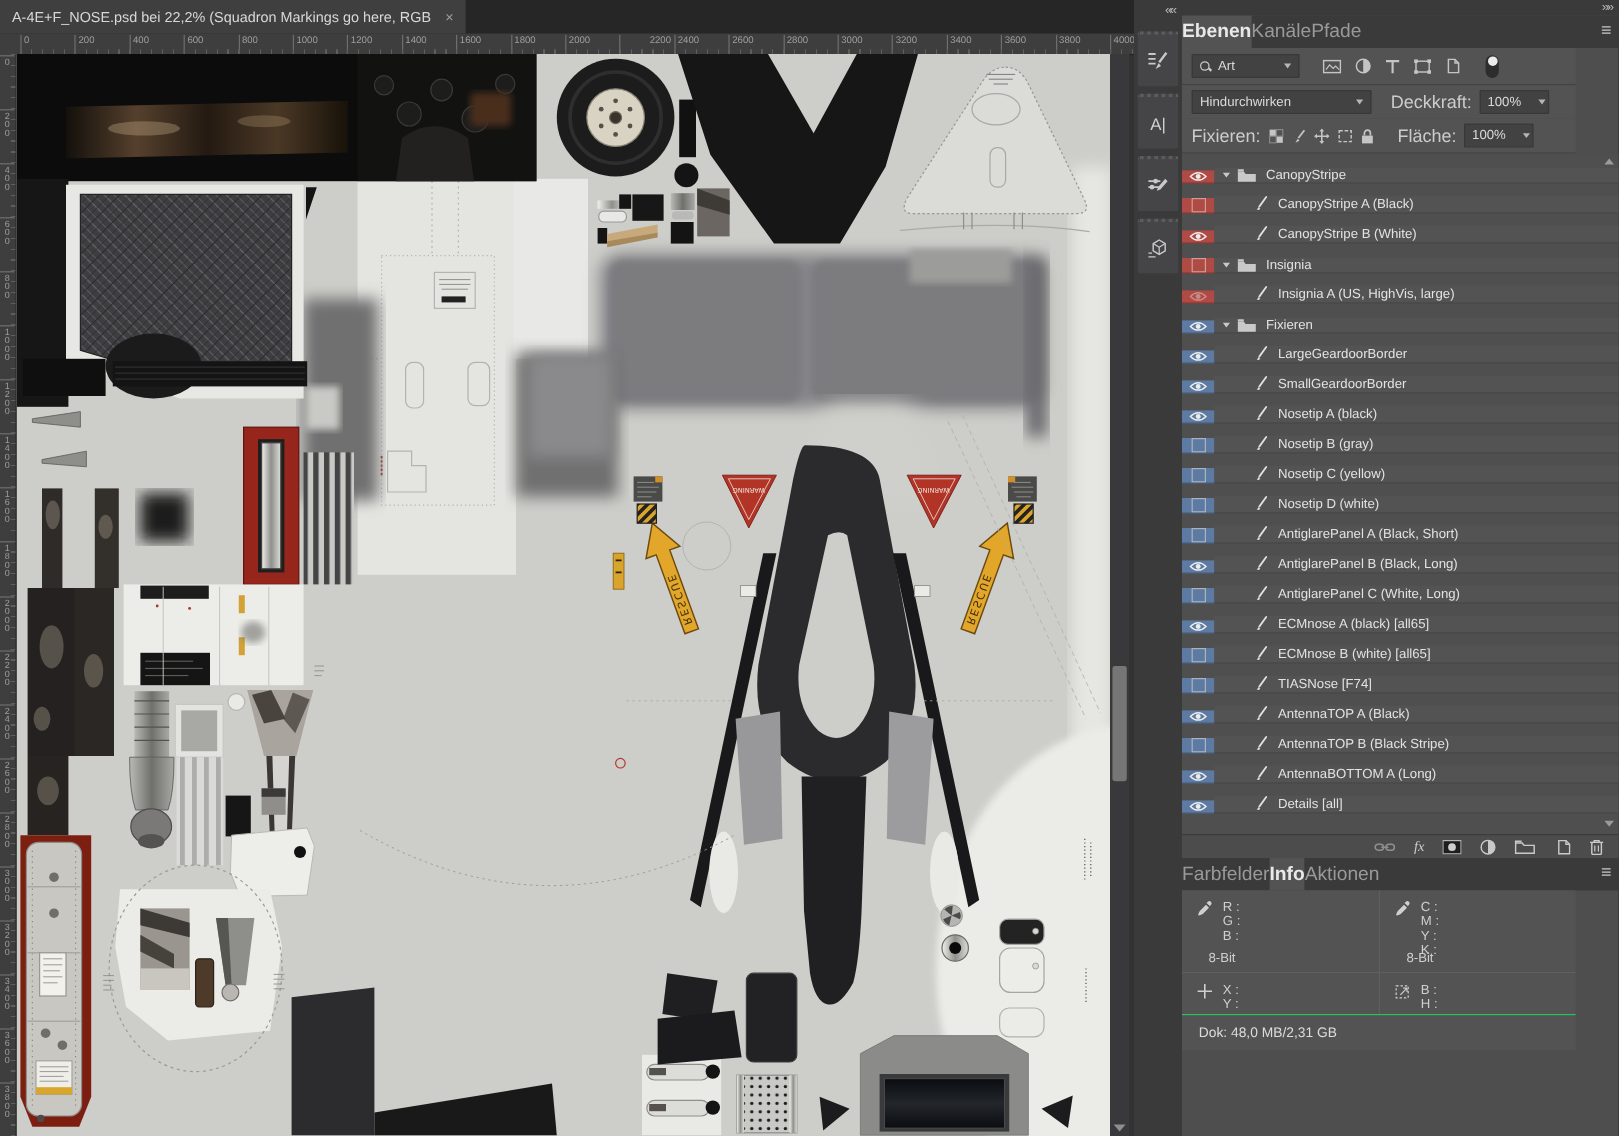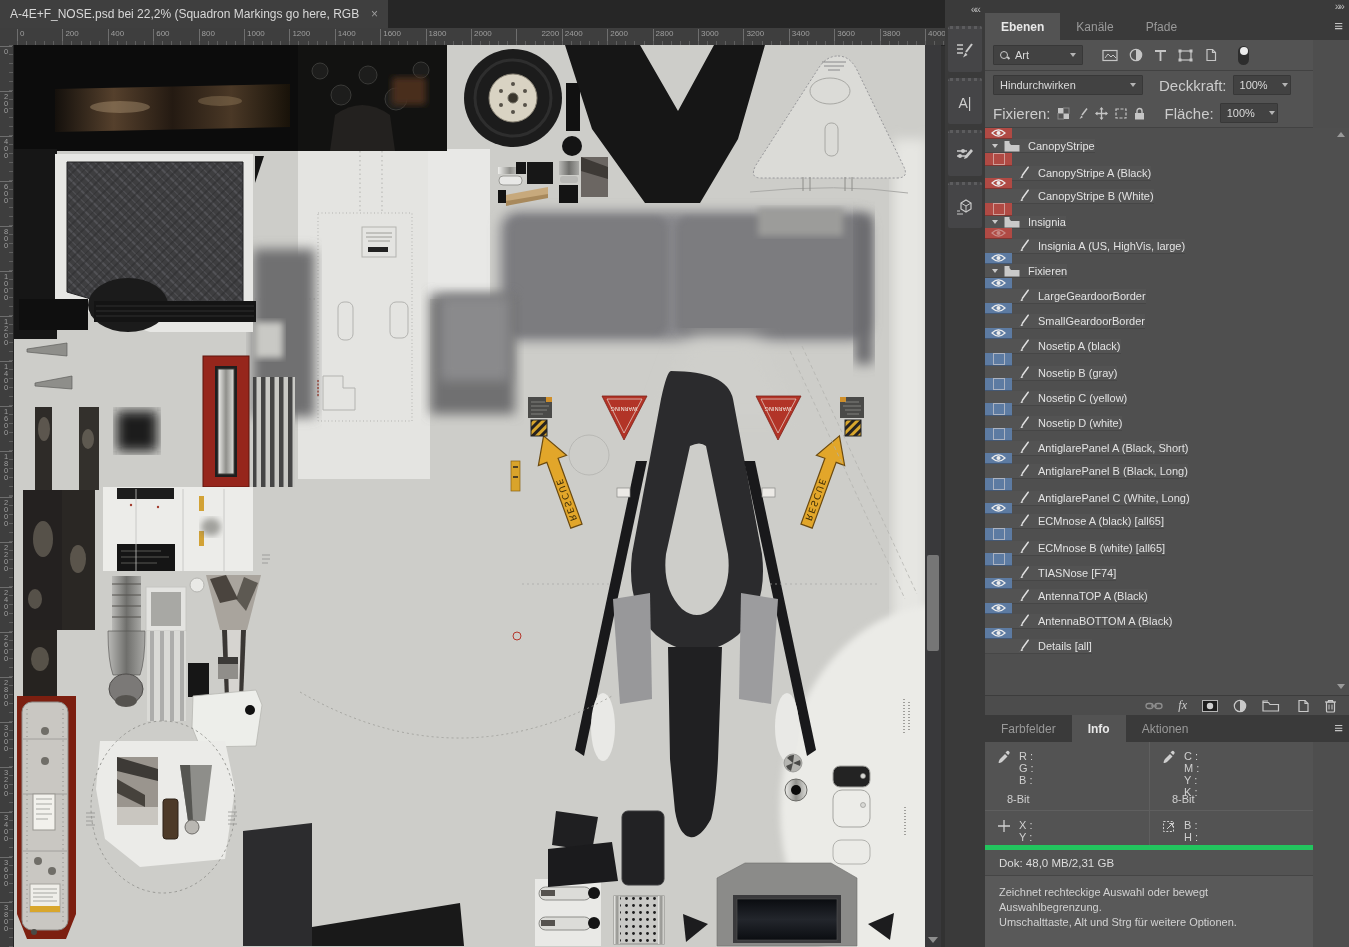--- a/index.html
+++ b/index.html
@@ -39,42 +39,42 @@
   .dock .collapse{position:absolute;top:3px;right:6px;font-size:11px;color:#b8b8b8;letter-spacing:-2px;}
   .dock-btn{position:absolute;left:3px;width:34px;height:46px;background:#454547;border-radius:2px;
        display:flex;align-items:center;justify-content:center;border-top:3px dotted #5c5c5e;box-sizing:border-box;}
   .dock-btn .glyphA{font-size:14px;color:#cfcfcf;}
   
   .panel{position:absolute;left:985px;top:0;width:364px;height:947px;background:#4e4e4e;}
   .panel .topstrip{position:absolute;left:0;top:0;width:364px;height:13px;background:#3a3a3a;}
   .panel .topstrip .collapse{position:absolute;right:6px;top:0px;font-size:11px;color:#b8b8b8;letter-spacing:-2px;}
   .ptabs{position:absolute;left:0;width:364px;height:27px;background:#3a3a3a;display:flex;align-items:stretch;}
   .ptabs.t1{top:13px;} .ptabs.t2{top:715px;}
-  .ptab{padding:0 16px;display:flex;align-items:center;font-size:12px;color:#999999;}
+  .ptab{padding:0 0;display:flex;align-items:center;font-size:16px;color:#999999;}
   .ptab.active{background:#535353;color:#e8e8e8;font-weight:bold;}
   .pmenu{position:absolute;right:6px;top:4px;font-size:15px;color:#c4c4c4;}
   .sect{position:absolute;left:0;width:328px;background:#535353;box-sizing:border-box;}
   .filter-row{top:40px;height:31px;border-bottom:1px solid #424242;display:flex;align-items:center;padding:0 8px;gap:7px;}
   .blend-row{top:71px;height:28px;display:flex;align-items:center;padding:0 8px;gap:6px;}
   .lock-row{top:99px;height:29px;border-bottom:1px solid #424242;display:flex;align-items:center;padding:0 8px;gap:6px;}
   .field{background:#424242;border:1px solid #383838;height:20px;display:flex;align-items:center;
        padding:0 6px;gap:6px;font-size:11px;color:#dadada;box-sizing:border-box;border-radius:1px;}
   .caret{width:0;height:0;border-left:3.5px solid transparent;border-right:3.5px solid transparent;
        border-top:4.5px solid #b5b5b5;}
   .field .sep{width:1px;height:18px;background:#383838;margin:0 0 0 2px;}
   .mag{position:relative;width:9px;height:9px;}
   .mag::before{content:'';position:absolute;left:0;top:0;width:6px;height:6px;border:1.4px solid #c9c9c9;border-radius:50%;}
   .mag::after{content:'';position:absolute;left:6.5px;top:6.5px;width:3px;height:1.6px;background:#c9c9c9;transform:rotate(45deg);}
   .plabel{font-size:15px;color:#cccccc;}
   .kind-icons{display:flex;align-items:center;gap:11px;margin-left:12px;}
   .pill{width:11px;height:19px;background:#2d2d2d;border-radius:6px;position:relative;margin-left:14px;}
   .pill::after{content:'';position:absolute;left:1.5px;top:1.5px;width:8px;height:8px;border-radius:50%;background:#ececec;}
   
   .layers-list{position:absolute;left:0;top:128px;width:364px;height:567px;background:#4f4f4f;overflow:hidden;}
-  .lrow{display:flex;height:25px;align-items:flex-start;flex-direction:column;}
+  .lrow{display:flex;height:25px;align-items:flex-end;}
   .eyecell{width:27px;display:flex;align-items:center;justify-content:center;
        border-bottom:1px solid rgba(0,0,0,.28);box-sizing:border-box;}
   .c-red{background:#b04a44;} .c-blue{background:#5d7ba2;} .c-orange{background:#bd7b28;} 
   .eyecell.dim svg{opacity:.4;}
   .eyebox{width:10px;height:10px;border:1px solid rgba(235,225,220,.55);}
   .lcontent{flex:1;display:flex;align-items:center;background:#535353;border-bottom:1px solid #464646;
        gap:8px;font-size:11px;color:#e2e2e2;box-sizing:border-box;}
   .lrow.sel .lcontent{background:#646464;}
   .lcontent.ind0{padding-left:7px;} .lcontent.ind1{padding-left:31px;}
   .gchev{width:0;height:0;border-left:3.5px solid transparent;border-right:3.5px solid transparent;
@@ -89,21 +89,21 @@
        border-top:1px solid #3c3c3c;display:flex;align-items:center;justify-content:flex-end;
        gap:15px;padding:0 12px;box-sizing:border-box;}
   .lfooter .fx{font-size:12px;font-style:italic;color:#cdcdcd;font-family:"Liberation Serif",serif;}
   
   .info-body{top:742px;height:68px;display:grid;grid-template-columns:1fr 1fr;}
   .info-cell{position:relative;padding:8px 0 0 12px;display:flex;gap:8px;}
   .info-cell.r{border-left:1px solid #5f5f5f;}
   .ilabels{font-size:11px;color:#cfcfcf;white-space:pre-line;line-height:12px;}
   .bit{position:absolute;left:22px;bottom:5px;font-size:11px;color:#cfcfcf;}
   .info-body2{top:810px;height:35px;display:grid;grid-template-columns:1fr 1fr;border-top:1px solid #5f5f5f;}
-  .status-row{top:845px;height:30px;border-top:5px solid #22c55e;display:flex;align-items:center;
+  .status-row{top:845px;height:30px;border-top:1px solid #22c55e;display:flex;align-items:center;
        padding:0 14px;font-size:11.5px;color:#dcdcdc;}
   .hint-box{top:875px;height:72px;background:#595959;border-top:1px solid #454545;
        padding:9px 14px;font-size:11px;color:#d2d2d2;line-height:15px;}
 </style>
 </head>
 <body>
 
 <div id="app">
 
   <div class="tabbar">
@@ -959,32 +959,45 @@
             <svg width="14" height="14" viewBox="0 0 14 14">
               <path d="M12.2,1.2 L6.4,9.2" stroke="#e0e0e0" stroke-width="1.5" stroke-linecap="round"></path>
               <path d="M5.9,9.6 L3.4,13 L7.3,11.2 Z" fill="#e0e0e0"></path>
               <path d="M3.4,13 l1,-1.4 1.3,.6 z" fill="#2d2d2d"></path>
             </svg>
             <span class="llabel">AntennaTOP A (Black)</span>
           </div>
         </div>
         <div class="lrow">
           <div class="eyecell c-blue">
+            <span class="eyebox"></span>
+          </div>
+          <div class="lcontent ind1">
+            <svg width="14" height="14" viewBox="0 0 14 14">
+              <path d="M12.2,1.2 L6.4,9.2" stroke="#e0e0e0" stroke-width="1.5" stroke-linecap="round"></path>
+              <path d="M5.9,9.6 L3.4,13 L7.3,11.2 Z" fill="#e0e0e0"></path>
+              <path d="M3.4,13 l1,-1.4 1.3,.6 z" fill="#2d2d2d"></path>
+            </svg>
+            <span class="llabel">AntennaTOP B (Black Stripe)</span>
+          </div>
+        </div>
+        <div class="lrow">
+          <div class="eyecell c-blue">
             <svg width="15" height="10" viewBox="0 0 16 10">
               <path d="M1,5 Q8,-1.5 15,5 Q8,11.5 1,5 Z" fill="none" stroke="#ececec" stroke-width="1.2"></path>
               <circle cx="8" cy="5" r="2.2" fill="#ececec"></circle>
             </svg>
           </div>
           <div class="lcontent ind1">
             <svg width="14" height="14" viewBox="0 0 14 14">
               <path d="M12.2,1.2 L6.4,9.2" stroke="#e0e0e0" stroke-width="1.5" stroke-linecap="round"></path>
               <path d="M5.9,9.6 L3.4,13 L7.3,11.2 Z" fill="#e0e0e0"></path>
               <path d="M3.4,13 l1,-1.4 1.3,.6 z" fill="#2d2d2d"></path>
             </svg>
-            <span class="llabel">AntennaBOTTOM A (Black)</span>
+            <span class="llabel">AntennaBOTTOM A (Long)</span>
           </div>
         </div>
         <div class="lrow">
           <div class="eyecell c-blue">
             <svg width="15" height="10" viewBox="0 0 16 10">
               <path d="M1,5 Q8,-1.5 15,5 Q8,11.5 1,5 Z" fill="none" stroke="#ececec" stroke-width="1.2"></path>
               <circle cx="8" cy="5" r="2.2" fill="#ececec"></circle>
             </svg>
           </div>
           <div class="lcontent ind1">
@@ -1077,18 +1090,14 @@
           </svg>
         <div class="ilabels">B :
 H :</div>
       </div>
     </div>
 
     <div class="sect status-row">
       <span>Dok: 48,0 MB/2,31 GB</span>
     </div>
 
-    <div class="sect hint-box">
-      <div>Zeichnet rechteckige Auswahl oder bewegt Auswahlbegrenzung.</div>
-      <div>Umschalttaste, Alt und Strg für weitere Optionen.</div>
-    </div>
   </div>
 </div>
 
 </body></html>

